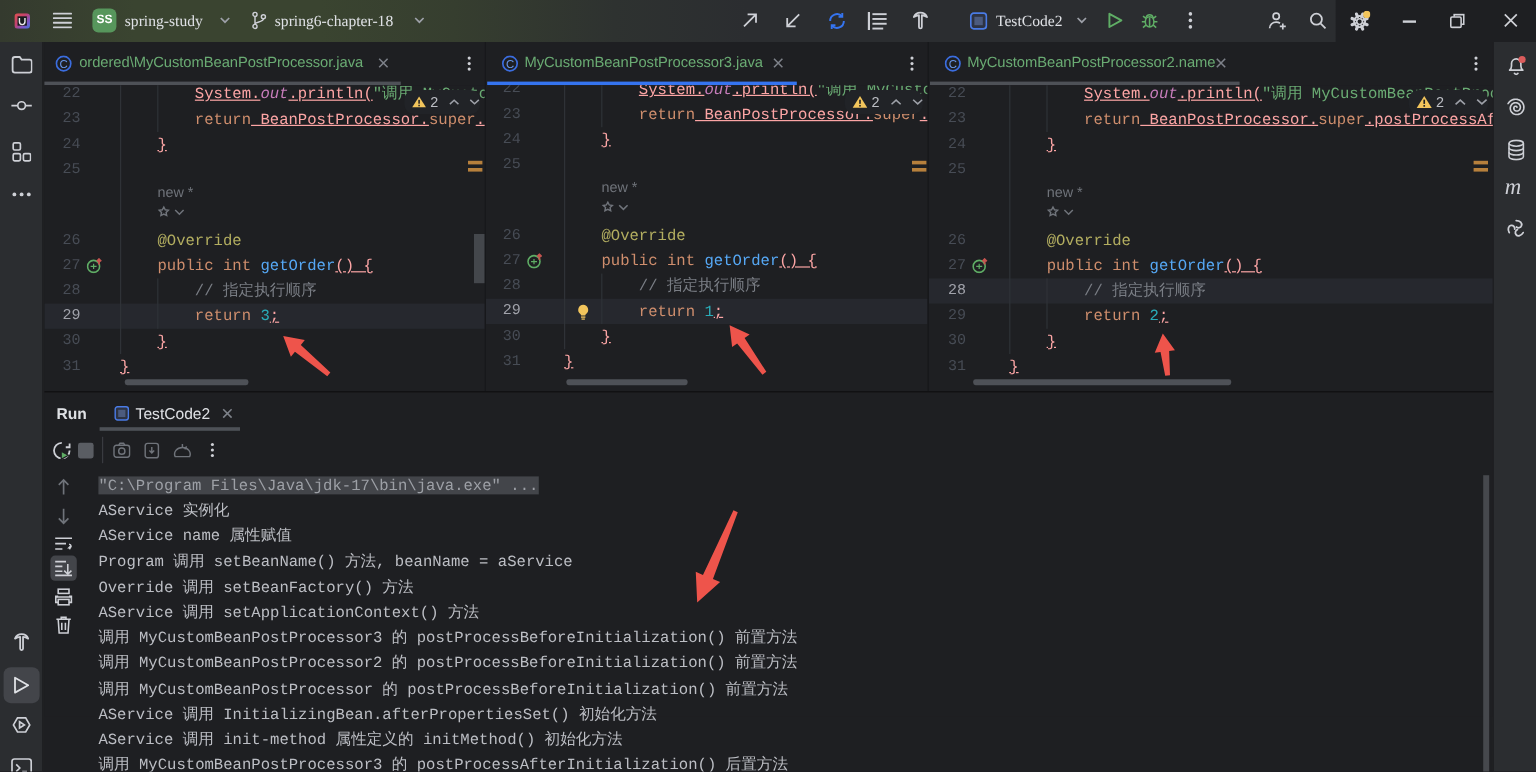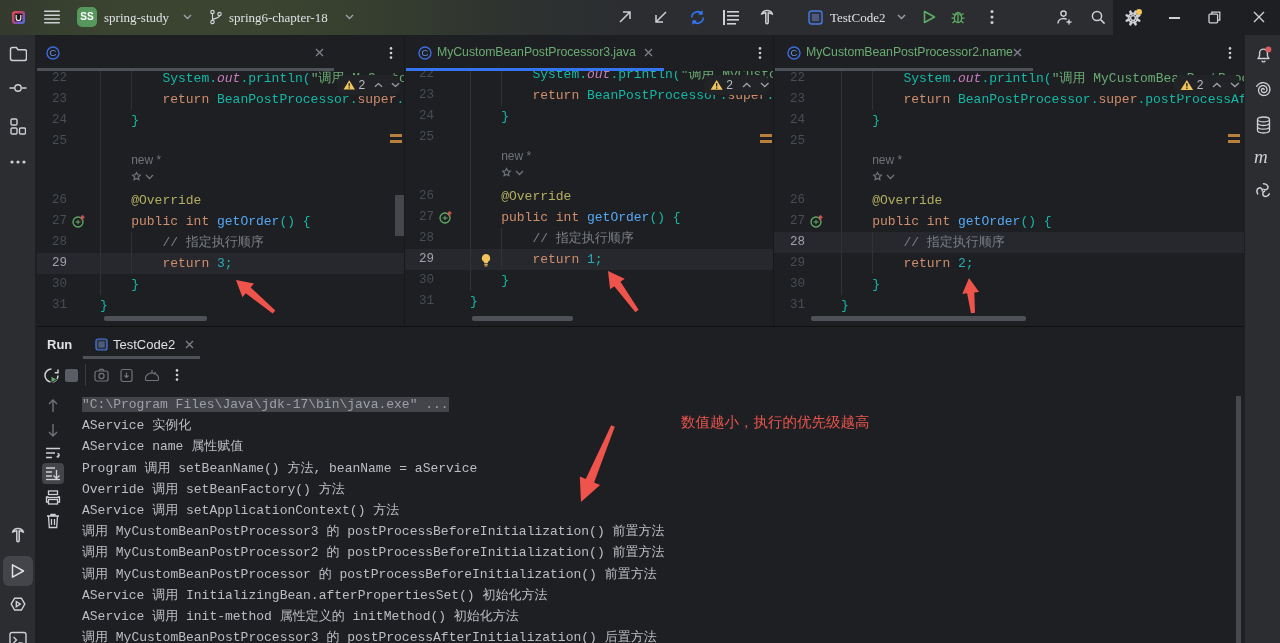--- a/index.html
+++ b/index.html
@@ -15,21 +15,21 @@
   #rstripe{left:1244px;top:35px;width:36px;height:608px;background:#2b2d30;border-left:1px solid #1e1f22;}
   
   #tabrow{left:37px;top:35px;width:1207px;height:36px;background:#1e1f22;}
   .tabtext{color:#6aab73;font-size:12.3px;letter-spacing:-0.05px;}
   
   .pane{position:absolute;top:71px;height:255px;background:#1e1f22;overflow:hidden;}
   .ln{position:absolute;color:#474c55;font-family:"Liberation Mono",monospace;font-size:12.5px;width:40px;text-align:right;line-height:21px;}
   .ln.cur{color:#a1a3ab;}
   .cline{position:absolute;background:#26282e;height:21px;left:0;}
   .crow{position:absolute;font-family:"Liberation Mono",monospace;font-size:13px;line-height:21px;white-space:pre;}
-  .kw{color:#cf8e6d;} .def{color:#14b8a6;} .fld{color:#c77dbb;font-style:italic;}
+  .kw{color:#cf8e6d;} .def{color:#fca5a5;text-decoration:underline;} .fld{color:#c77dbb;font-style:italic;}
   .str{color:#6aab73;} .num{color:#2aacb8;} .cmt{color:#7a7e85;} .ann{color:#b3ae60;}
   .mtd{color:#56a8f5;}
   .inlay{position:absolute;color:#6f737a;font-family:"Liberation Sans",sans-serif;font-size:12px;line-height:17px;white-space:pre;}
   .iguide{position:absolute;width:1px;background:#2f3237;}
   .wwidget{position:absolute;height:22px;background:#212327;border-radius:8px;display:flex;align-items:center;color:#bcbec4;font-size:12px;}
   .hsb{position:absolute;height:5px;background:#4e5157;border-radius:2px;}
   .vsb{position:absolute;width:9px;background:#44474c;border-radius:0px;}
   .omark{position:absolute;width:12px;height:3px;background:#b7803c;}
   
   #runpanel{left:37px;top:326px;width:1207px;height:271px;background:#1e1f22;border-top:1px solid #0f1011;}
@@ -268,20 +268,21 @@
           <path d="M8.5 1.8c3.2 0 5.2 2.2 4.4 4.3-.7 1.8-2.9 2.2-4.2 1.1" transform="rotate(240 8.5 8.5)" stroke-width="1.5"></path>
         </g>
       </svg>
   </div>
   <div class="abs" id="tabrow">
 
     <svg class="abs" style="left:9px;top:11px" width="14" height="14" viewBox="0 0 14 14">
         <circle cx="7" cy="7" r="6" fill="none" stroke="#3b6ddf" stroke-width="1.4"></circle>
         <text x="7" y="10.4" text-anchor="middle" font-size="9.5" fill="#6897ea" font-family="Liberation Sans">C</text>
       </svg>
+    <div class="abs tabtext" style="left:29px;top:10px;">ordered\MyCustomBeanPostProcessor.java</div>
     <svg class="abs" style="left:278px;top:13px" width="9" height="9" viewBox="0 0 9 9">
         <path d="M1 1l7 7M8 1L1 8" stroke="#7e828a" stroke-width="1.3"></path>
       </svg>
     <svg class="abs" style="left:347px;top:11px" width="14" height="14" viewBox="0 0 14 14">
         <g fill="#ced0d6">
           <circle cx="7" cy="2.4" r="1.3"></circle>
           <circle cx="7" cy="7" r="1.3"></circle>
           <circle cx="7" cy="11.6" r="1.3"></circle>
         </g>
       </svg>
@@ -580,21 +581,20 @@
 <span style="color:#bcbec4;">AService name 属性赋值</span>
 <span style="color:#bcbec4;">Program 调用 setBeanName() 方法, beanName = aService</span>
 <span style="color:#bcbec4;">Override 调用 setBeanFactory() 方法</span>
 <span style="color:#bcbec4;">AService 调用 setApplicationContext() 方法</span>
 <span style="color:#bcbec4;">调用 MyCustomBeanPostProcessor3 的 postProcessBeforeInitialization() 前置方法</span>
 <span style="color:#bcbec4;">调用 MyCustomBeanPostProcessor2 的 postProcessBeforeInitialization() 前置方法</span>
 <span style="color:#bcbec4;">调用 MyCustomBeanPostProcessor 的 postProcessBeforeInitialization() 前置方法</span>
 <span style="color:#bcbec4;">AService 调用 InitializingBean.afterPropertiesSet() 初始化方法</span>
 <span style="color:#bcbec4;">AService 调用 init-method 属性定义的 initMethod() 初始化方法</span>
 <span style="color:#bcbec4;">调用 MyCustomBeanPostProcessor3 的 postProcessAfterInitialization() 后置方法</span></div>
-    <div class="abs" style="left:644px;top:86px;color:#e8544d;font-size:14.5px;font-family:'Liberation Sans',sans-serif;">数值越小，执行的优先级越高</div>
     <div class="abs" style="left:1199px;top:69px;width:5px;height:248px;background:#46484d;"></div>
   </div>
 <svg class="abs" style="left:0;top:0;pointer-events:none" width="1280" height="643" viewBox="0 0 1280 643">
   <g fill="#ee544b">
   <polygon points="275.3,310.5 250.7,287.4 254.0,283.4 236.0,280.0 242.4,297.2 245.8,293.2 272.7,313.5"></polygon>
   <polygon points="638.6,309.8 620.5,281.7 624.7,278.7 608.0,271.0 610.1,289.2 614.3,286.2 635.4,312.2"></polygon>
   <polygon points="975.0,312.8 974.3,292.5 979.1,291.9 969.0,278.0 962.3,293.9 967.1,293.3 971.0,313.2"></polygon>
   <polygon points="611.2,425.2 585.8,479.1 579.8,476.5 581.0,502.0 600.1,485.1 594.1,482.5 614.8,426.8"></polygon>
   </g>
     </svg>

